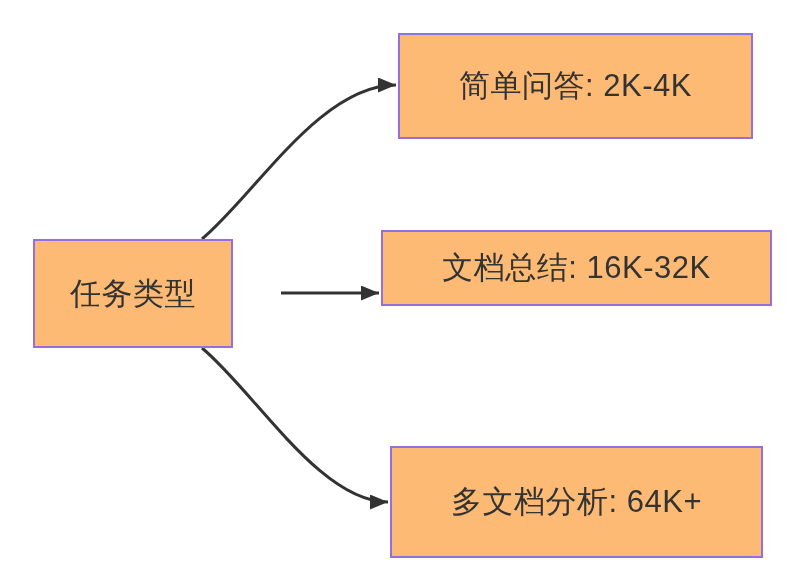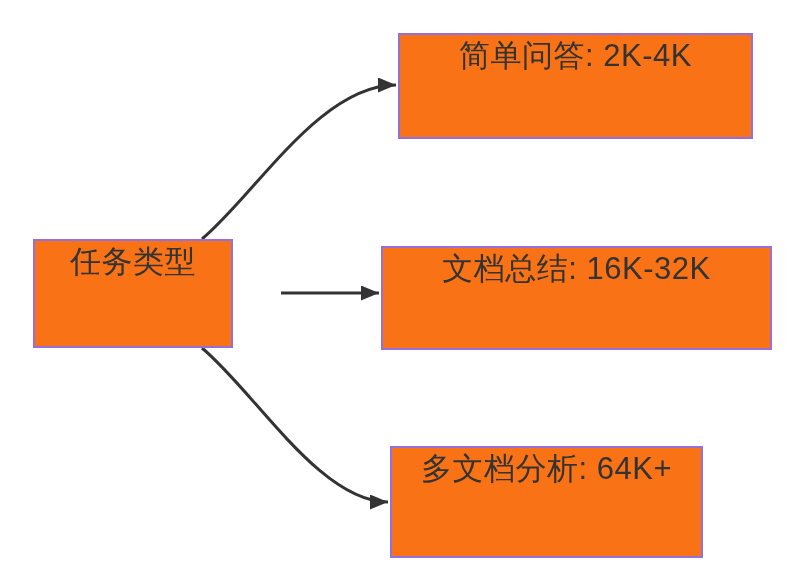--- a/index.html
+++ b/index.html
@@ -18,34 +18,34 @@
   .edges-layer {
     position: absolute;
     left: 0;
     top: 0;
     width: 787px;
     height: 572px;
   }
   .node {
     position: absolute;
     box-sizing: border-box;
-    background: #f97316;
+    background: #fdba74;
     border: 2px solid #9370DB;
     display: flex;
-    align-items: flex-start;
+    align-items: center;
     justify-content: center;
     color: #333333;
     font-size: 31px;
     letter-spacing: 0.5px;
     white-space: nowrap;
   }
   .node-root    { left: 33px;  top: 239px; width: 200px; height: 109px; }
   .node-child-0 { left: 398px; top: 33px;  width: 355px; height: 106px; }
-  .node-child-1 { left: 381px; top: 246px; width: 391px; height: 104px; }
-  .node-child-2 { left: 390px; top: 446px; width: 313px; height: 112px; }
+  .node-child-1 { left: 381px; top: 230px; width: 391px; height: 76px; }
+  .node-child-2 { left: 390px; top: 446px; width: 373px; height: 112px; }
   .edge {
     fill: none;
     stroke: #333333;
     stroke-width: 3px;
   }
 </style>
 </head>
 <body>
 
 <div class="canvas">

